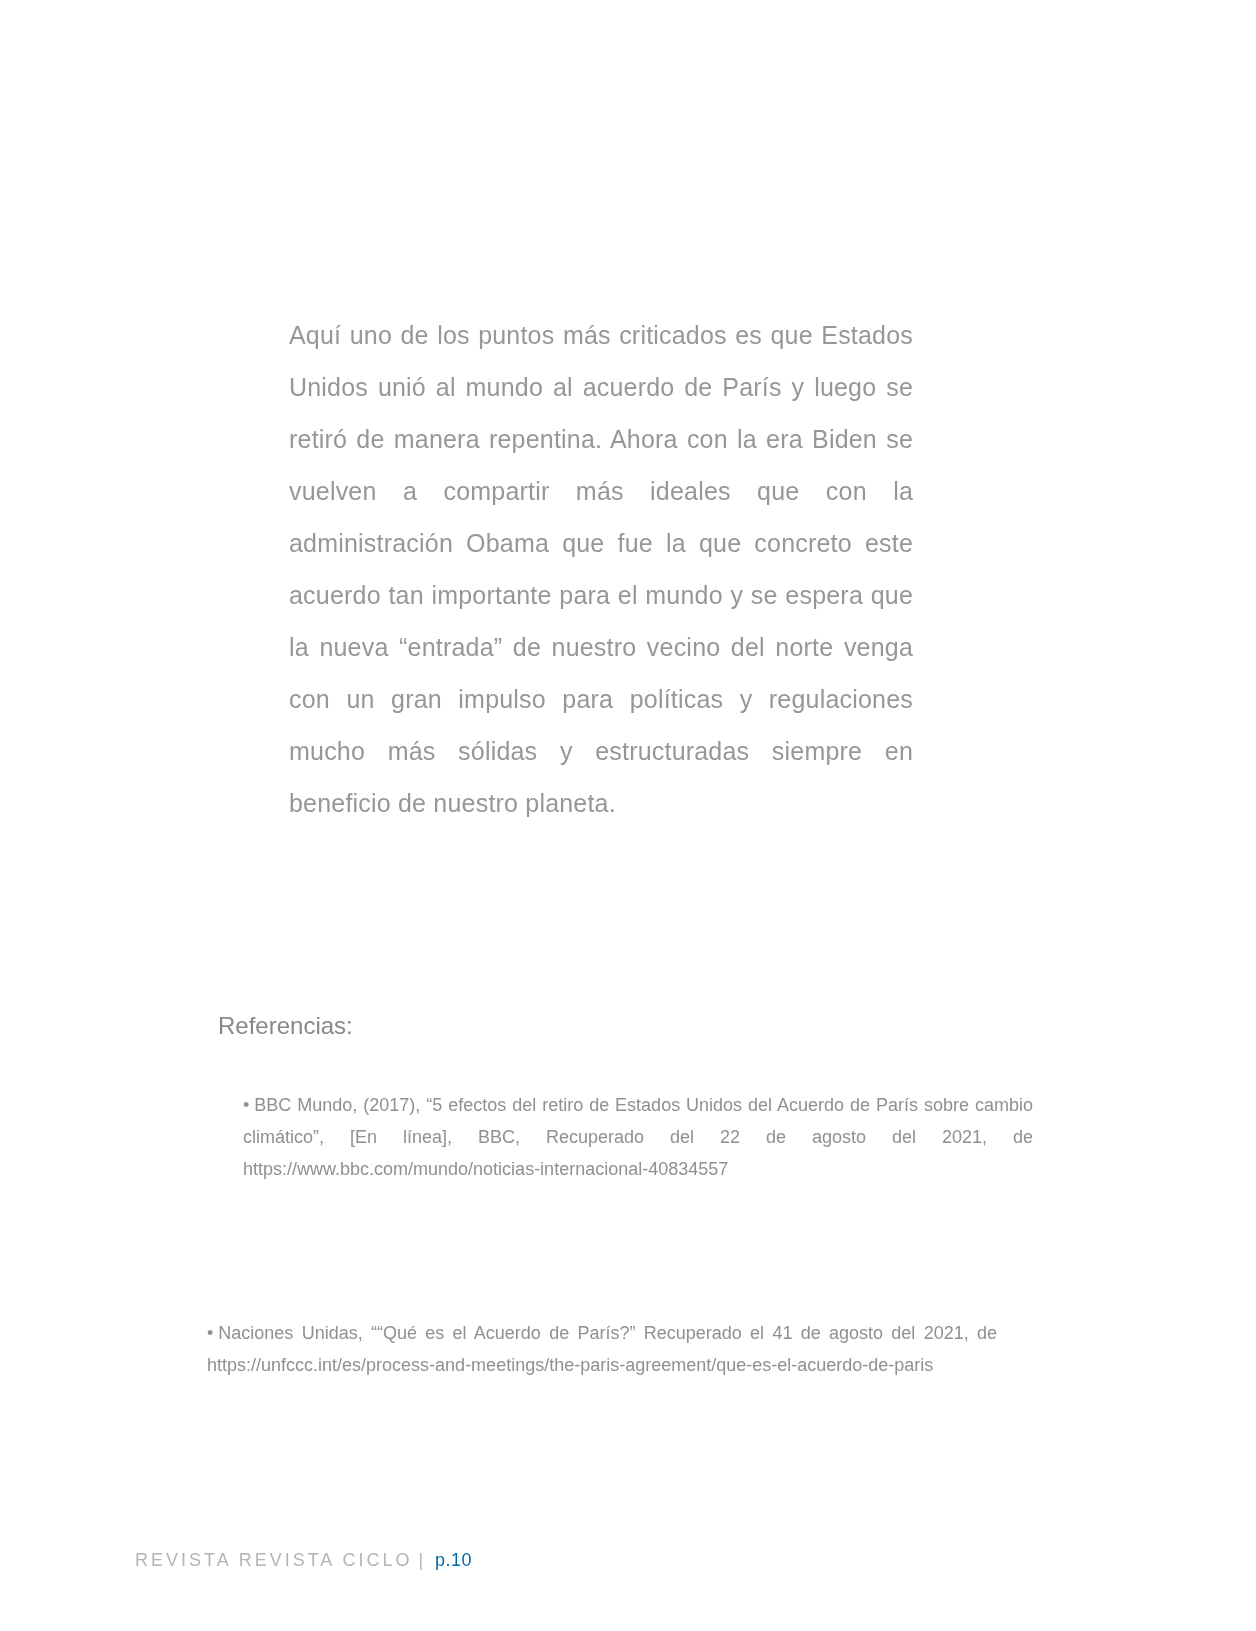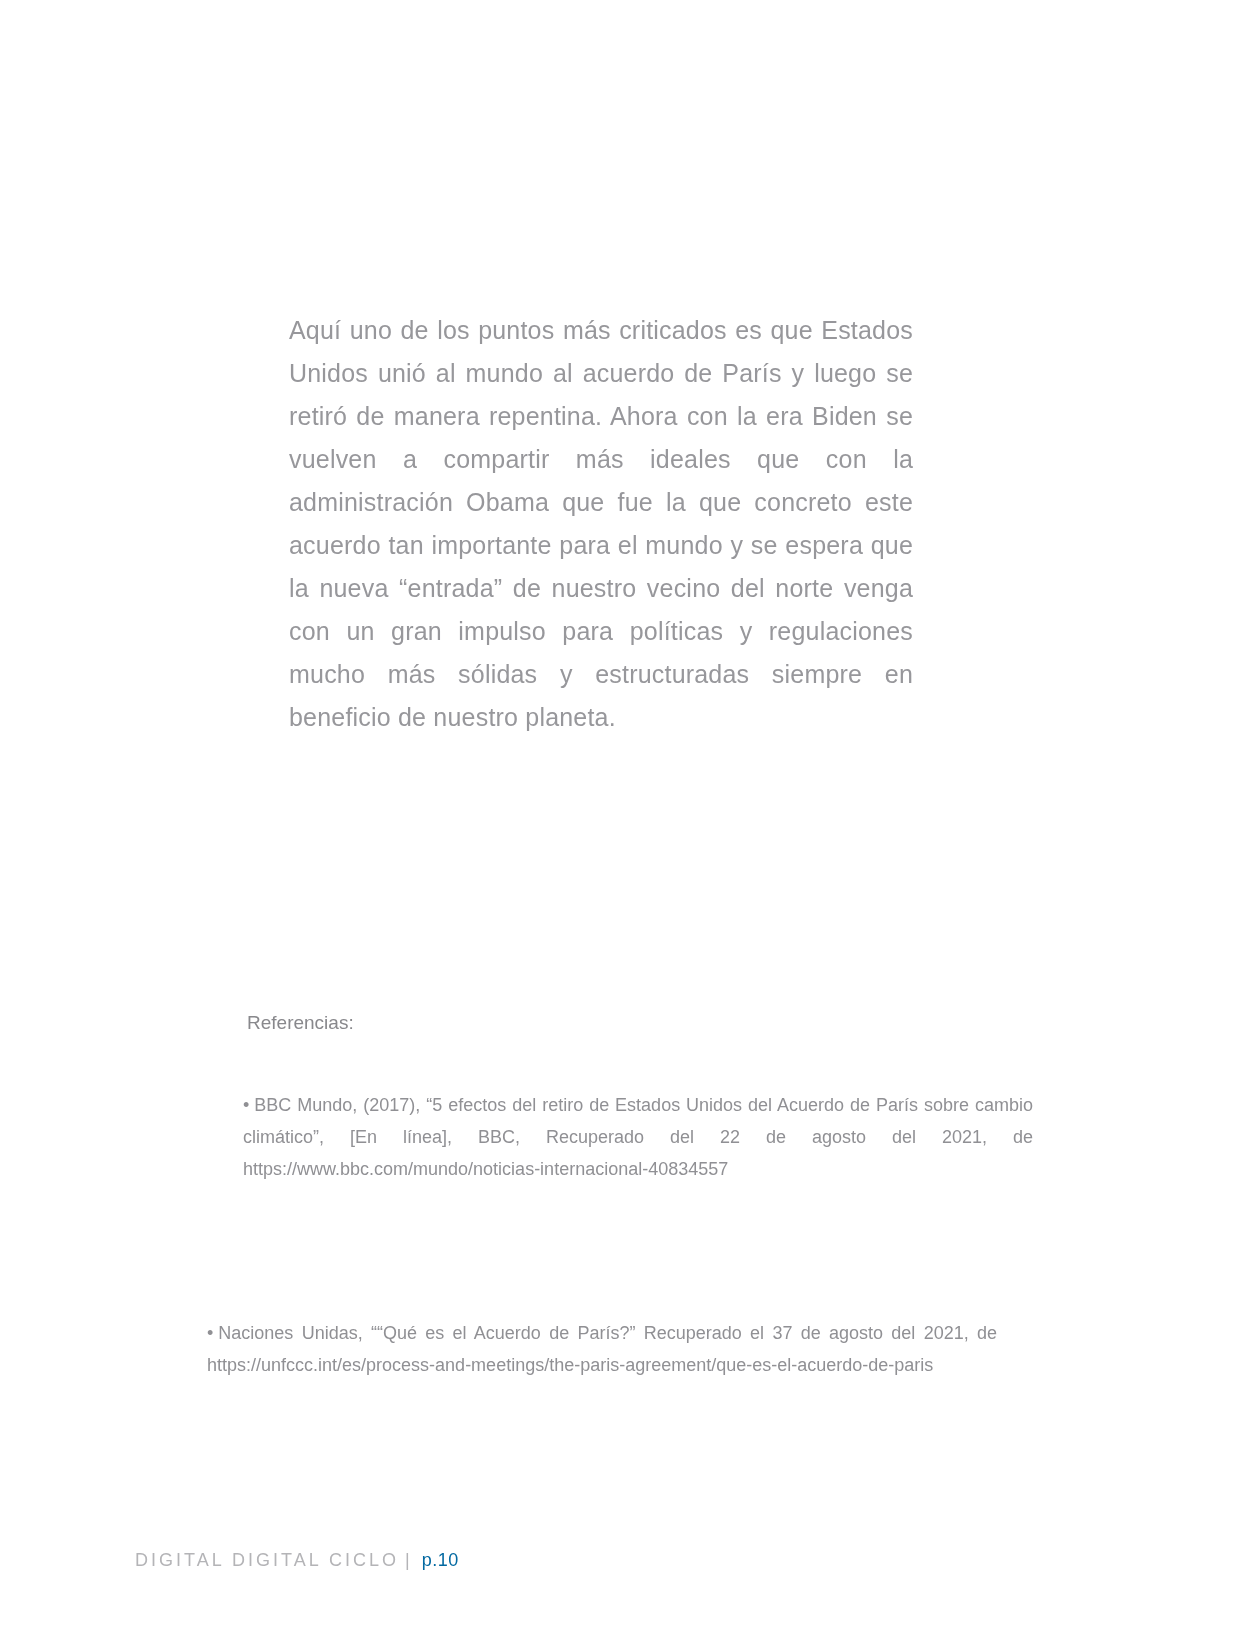--- a/index.html
+++ b/index.html
@@ -14,33 +14,32 @@
     background: #ffffff;
     font-family: "Liberation Sans", sans-serif;
     overflow: hidden;
   }
   .main-paragraph {
     position: absolute;
     left: 289px;
     top: 288px;
     width: 624px;
     font-size: 25px;
-    line-height: 43px;
+    line-height: 52px;
     letter-spacing: 0.2px;
     color: #97979b;
     text-align: justify;
     margin-top: 21px;
   }
   .ref-heading {
     position: absolute;
     left: 218px;
     top: 1012px;
-    font-size: 19px;
+    font-size: 24px;
     color: #88888c;
-    margin-left: 29px;
   }
   .ref-item {
     position: absolute;
     left: 207px;
     width: 790px;
     font-size: 18px;
     line-height: 32px;
     color: #909094;
     text-align: justify;
     overflow-wrap: break-word;
@@ -80,20 +79,20 @@
   <p class="main-paragraph">Aquí uno de los puntos más criticados es que Estados Unidos unió al mundo al acuerdo de París y luego se retiró de manera repentina. Ahora con la era Biden se vuelven a compartir más ideales que con la administración Obama que fue la que concreto este acuerdo tan importante para el mundo y se espera que la nueva “entrada” de nuestro vecino del norte venga con un gran impulso para políticas y regulaciones mucho más sólidas y estructuradas siempre en beneficio de nuestro planeta.</p>
 
   <div class="ref-heading">Referencias:</div>
 
   <p class="ref-item ref-item-1">
     <span class="bullet">•</span><span>BBC Mundo, (2017), “5 efectos del retiro de Estados Unidos del Acuerdo de París sobre cambio climático”, [En línea], BBC, Recuperado del 22 de agosto del 2021, de https://www.bbc.com/mundo/noticias-internacional-40834557</span>
   </p>
 
 
   <p class="ref-item ref-item-3">
-    <span class="bullet">•</span><span>Naciones Unidas, ““Qué es el Acuerdo de París?” Recuperado el 37 de agosto del 2021, de https://unfccc.int/es/process-and-meetings/the-paris-agreement/que-es-el-acuerdo-de-paris</span>
+    <span class="bullet">•</span><span>Naciones Unidas, ““Qué es el Acuerdo de París?” Recuperado el 41 de agosto del 2021, de https://unfccc.int/es/process-and-meetings/the-paris-agreement/que-es-el-acuerdo-de-paris</span>
   </p>
 
   <div class="footer">
-    <span class="footer-brand">DIGITAL DIGITAL CICLO</span><span class="footer-sep">|</span><span class="footer-page">p.10</span>
+    <span class="footer-brand">REVISTA REVISTA CICLO</span><span class="footer-sep">|</span><span class="footer-page">p.10</span>
   </div>
 
 </div>
 
 </body></html>

